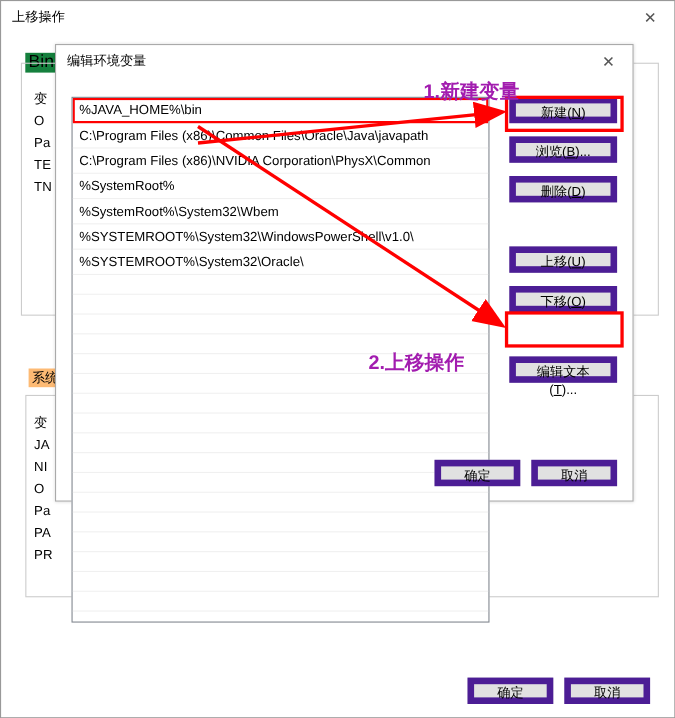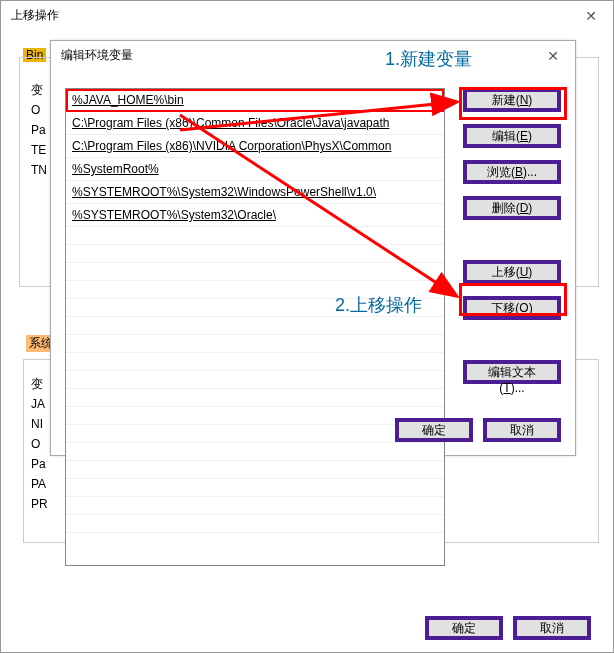--- a/index.html
+++ b/index.html
@@ -34,21 +34,21 @@
     }
     .parent-window {
       left: 0; top: 0; width: 614px; height: 653px;
       border: 1px solid #999;
     }
     .groupbox {
       position: absolute;
       border: 1px solid #ccc;
     }
     .gb1 { left: 18px; top: 56px; width: 580px; height: 230px; }
-    .gb1-label { position: absolute; left: 22px; top: 47px; background: #eab308; padding: 0 3px; font-size: 12px; }
+    .gb1-label { position: absolute; left: 22px; top: 47px; background: #15803d; padding: 0 3px; font-size: 16px; }
     .gb2 { left: 22px; top: 358px; width: 576px; height: 184px; }
     .gb2-label { position: absolute; left: 25px; top: 334px; background: #fdba74; padding: 0 3px; font-size: 12px; }
     .list-hint {
       position: absolute;
       left: 30px;
       font-size: 12px;
       color: #000;
       line-height: 20px;
     }
     .hint1 { top: 79px; }
@@ -58,21 +58,21 @@
       right: 22px;
       display: flex;
       gap: 10px;
     }
     .bb-parent { bottom: 12px; }
     .btn {
       min-width: 78px;
       height: 24px;
       padding: 0 14px;
       background: #e1e1e1;
-      border: 4px solid #4c1d95;
+      border: 6px solid #4c1d95;
       font-size: 12px;
       cursor: pointer;
       font-family: inherit;
     }
 
     
     .child-window {
       left: 50px; top: 40px; width: 526px; height: 416px;
       border: 1px solid #aaa;
       box-shadow: 0 0 3px rgba(0,0,0,0.15);
@@ -84,21 +84,20 @@
     }
     .listbox {
       position: absolute;
       left: 14px;
       top: 18px;
       width: 380px;
       height: 478px;
       border: 1px solid #828790;
       background: #fff;
       overflow: hidden;
-      text-decoration: underline;
     }
     .list-row {
       padding: 2px 6px;
       font-size: 12px;
       line-height: 18px;
       white-space: nowrap;
       border-bottom: 1px solid #f0f0f0;
       cursor: default;
     }
     .list-row.selected {
@@ -125,24 +124,25 @@
     .child-bottom {
       position: absolute;
       right: 14px;
       bottom: 12px;
       display: flex;
       gap: 10px;
     }
     
     .anno-text {
       position: absolute;
-      color: #0369a1;
+      color: #a21caf;
       font-size: 18px;
-      font-weight: 400;
+      font-weight: 700;
       pointer-events: none;
+      margin-top: 24px;
     }
     .anno1 { left: 385px; top: 47px; }
     .anno2 { left: 335px; top: 293px; }
     .red-box {
       position: absolute;
       border: 3px solid #ff0000;
       pointer-events: none;
     }
     .rb-new { left: 459px; top: 87px; width: 108px; height: 33px; }
     .rb-up  { left: 459px; top: 283px; width: 108px; height: 33px; }
@@ -190,20 +190,21 @@
   <div class="titlebar">
     <span>编辑环境变量</span>
     <span class="close-x">✕</span>
   </div>
   <div class="child-body">
     <div class="listbox">
       <div class="list-row selected">%JAVA_HOME%\bin</div>
       <div class="list-row">C:\Program Files (x86)\Common Files\Oracle\Java\javapath</div>
       <div class="list-row">C:\Program Files (x86)\NVIDIA Corporation\PhysX\Common</div>
       <div class="list-row">%SystemRoot%</div>
+      <div class="list-row">%SystemRoot%\System32\Wbem</div>
       <div class="list-row">%SYSTEMROOT%\System32\WindowsPowerShell\v1.0\</div>
       <div class="list-row">%SYSTEMROOT%\System32\Oracle\</div>
       <div class="list-spacer"></div>
         <div class="list-spacer"></div>
         <div class="list-spacer"></div>
         <div class="list-spacer"></div>
         <div class="list-spacer"></div>
         <div class="list-spacer"></div>
         <div class="list-spacer"></div>
         <div class="list-spacer"></div>
@@ -212,21 +213,20 @@
         <div class="list-spacer"></div>
         <div class="list-spacer"></div>
         <div class="list-spacer"></div>
         <div class="list-spacer"></div>
         <div class="list-spacer"></div>
         <div class="list-spacer"></div>
         <div class="list-spacer"></div>
     </div>
     <div class="side-buttons">
       <button class="btn"><span>新建(<span class="underline">N</span>)</span></button>
-      <button class="btn"><span>编辑(<span class="underline">E</span>)</span></button>
       <button class="btn"><span>浏览(<span class="underline">B</span>)...</span></button>
       <button class="btn"><span>删除(<span class="underline">D</span>)</span></button>
       <div class="side-gap"></div>
       <button class="btn"><span>上移(<span class="underline">U</span>)</span></button>
       <button class="btn"><span>下移(<span class="underline">O</span>)</span></button>
       <div class="side-gap"></div>
       <button class="btn"><span>编辑文本(<span class="underline">T</span>)...</span></button>
     </div>
     <div class="child-bottom">
       <button class="btn">确定</button>

